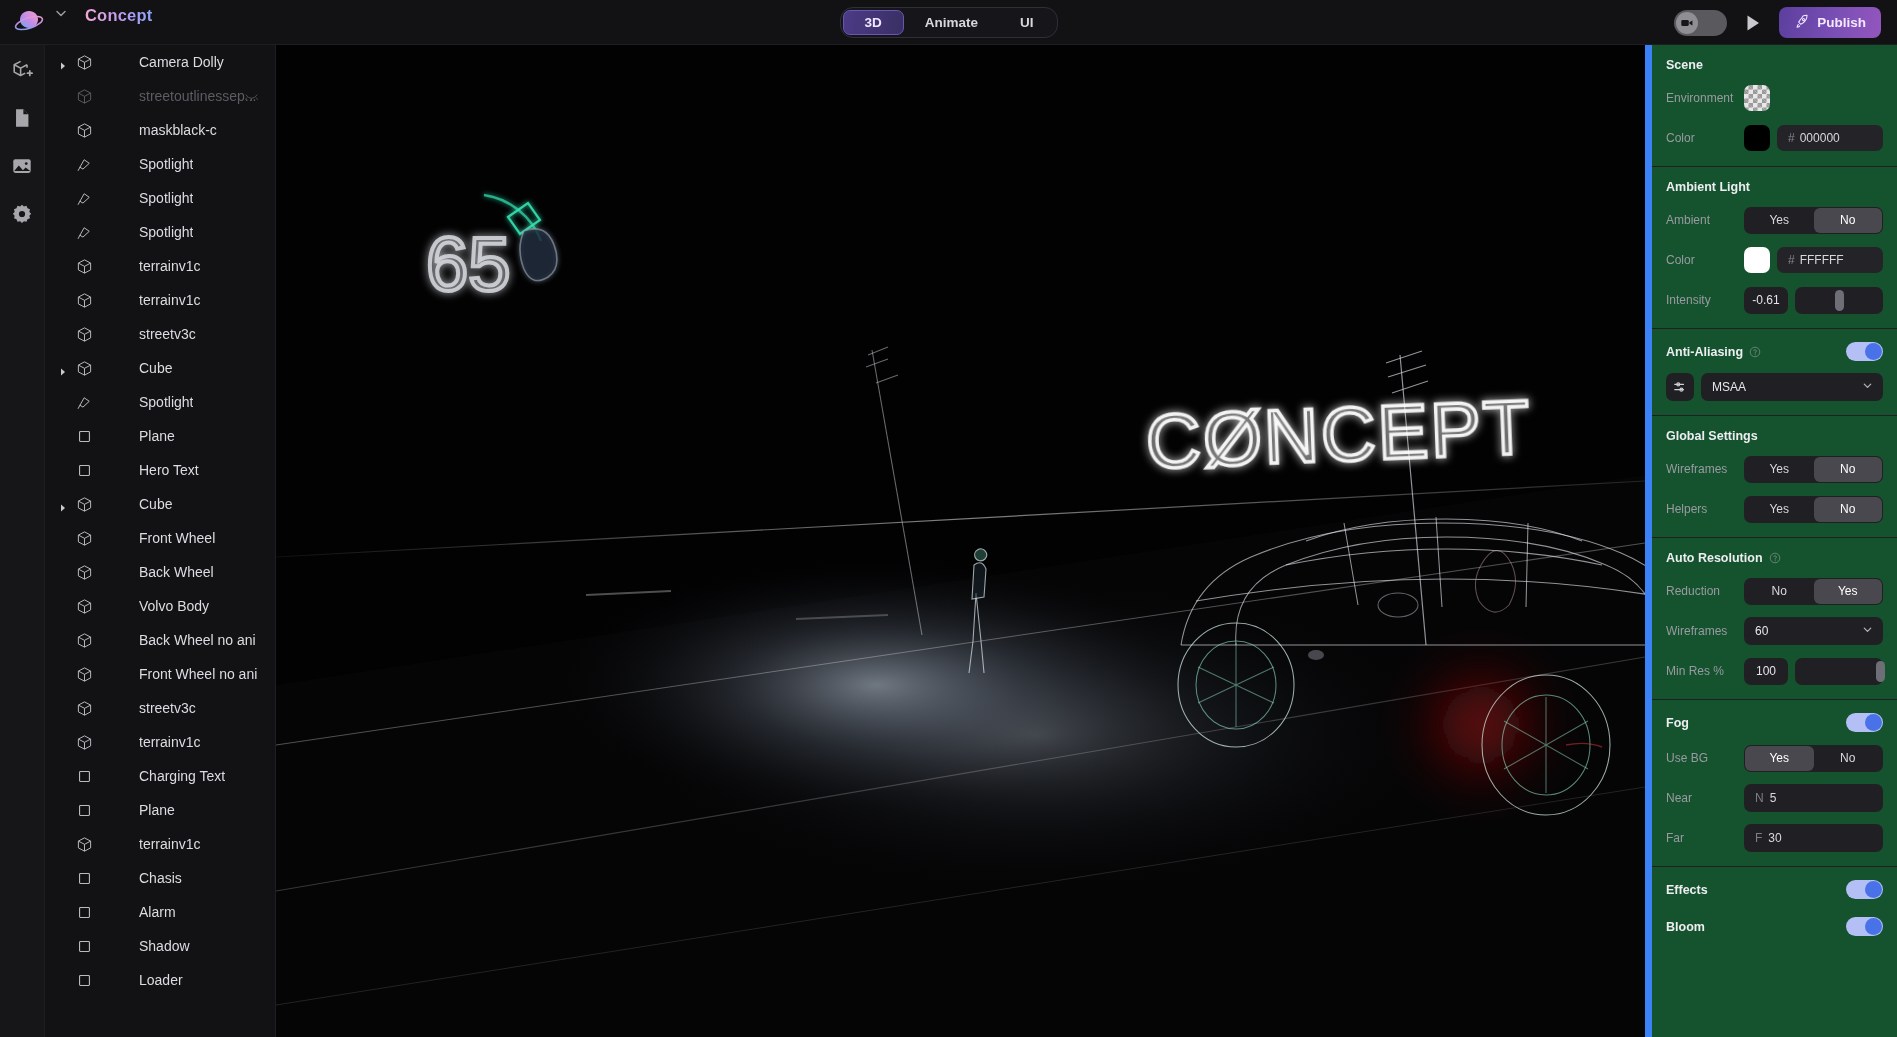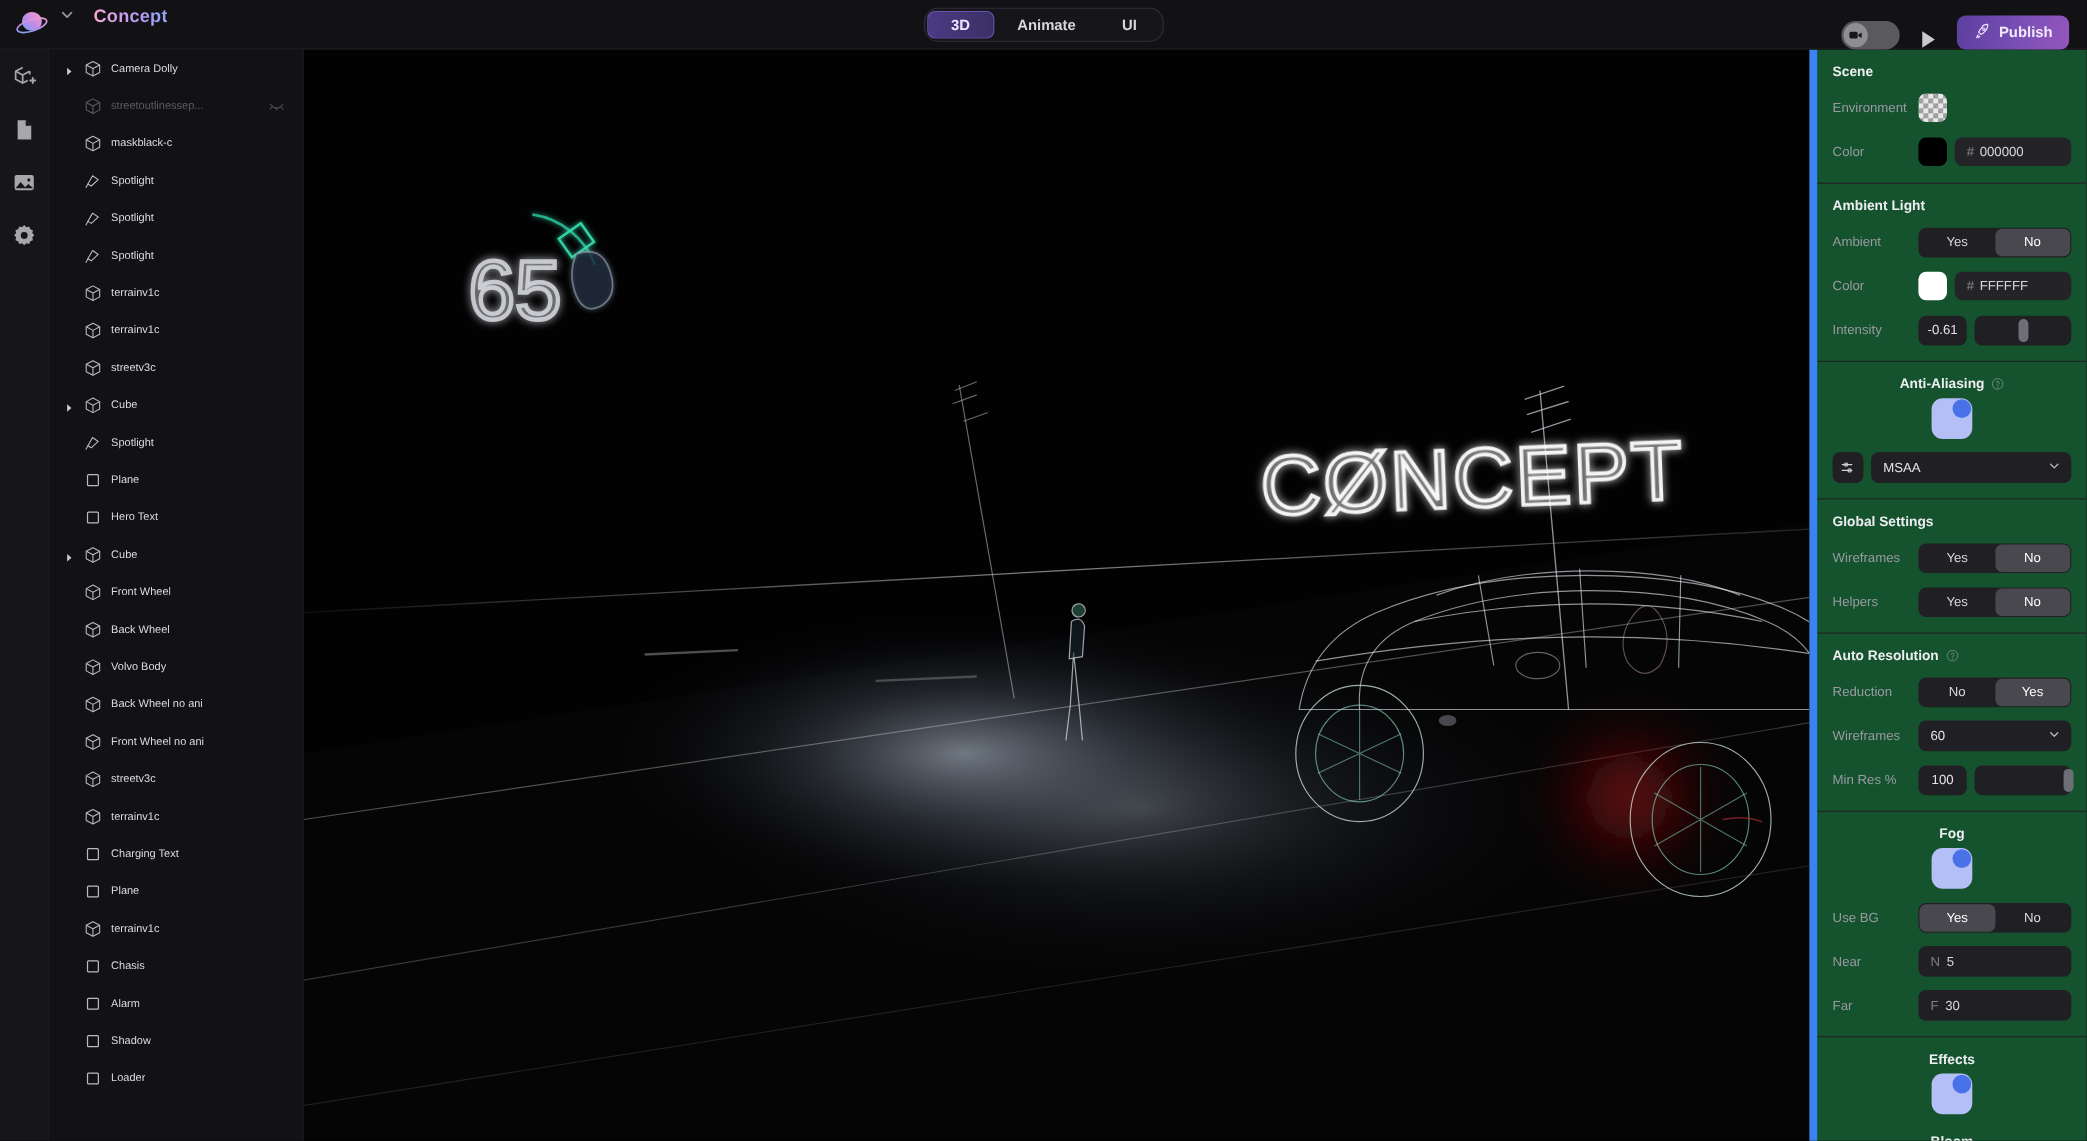--- a/index.html
+++ b/index.html
@@ -43,21 +43,21 @@
     cursor: pointer;
   }
   .tab.active {
     background: linear-gradient(100deg,#4b3b86 0%, #3a2f63 100%);
     border: 1px solid #6b55b5;
     color: #efe6ff;
   }
 
   #topright {
     position: absolute; right: 16px; top: 0; height: 45px;
-    display: flex; align-items: flex-end; gap: 18px;
+    display: flex; align-items: center; gap: 18px;
   }
   .cam-toggle {
     width: 53px; height: 26px; border-radius: 13px;
     background: #5a5a5e; position: relative; cursor: pointer;
   }
   .cam-knob {
     position: absolute; left: 2px; top: 2px;
     width: 22px; height: 22px; border-radius: 11px; background: #8e8e94;
     display: flex; align-items: center; justify-content: center;
   }
@@ -90,22 +90,22 @@
     padding: 14px 0 10px 13px;
   }
   .layer-row {
     height: 34px; display: flex; align-items: center;
     padding-left: 13px; gap: 8px; cursor: pointer; position: relative;
   }
   .twisty { width: 10px; height: 10px; flex: 0 0 10px; }
   .twisty.empty { visibility: hidden; }
   .layer-ico { width: 17px; height: 17px; flex: 0 0 17px; opacity: .88; }
   .layer-label {
-    font-size: 10px; color: #dcdce2; white-space: nowrap;
-    overflow: hidden; text-overflow: ellipsis;
+    font-size: 14px; color: #dcdce2; white-space: nowrap;
+    overflow: hidden; text-overflow: ellipsis; margin-left: 38px;
   }
   .layer-row.hidden .layer-label { color: #5c5c63; }
   .layer-row.hidden .layer-ico { opacity: .38; }
   .eye-off { position: absolute; right: 16px; width: 15px; height: 15px; opacity: .45; }
 
   
   #viewport {
     position: absolute; left: 276px; top: 45px;
     width: 1369px; height: 992px;
     background: #020202; overflow: hidden;
@@ -116,21 +116,21 @@
   #props {
     position: absolute; right: 0; top: 45px; width: 252px; height: 992px;
     background: #14532d; border-left: 7px solid #3b82f6;
     overflow: hidden; z-index: 10; margin-left: 18px;
   }
   .sect { padding: 13px 14px 14px 14px; border-bottom: 1px solid #202024; }
   .sect-head {
     font-size: 12.5px; font-weight: bold; color: #ededf2;
     display: flex; align-items: center; gap: 6px; margin-bottom: 12px;
   }
-  .sect-head.with-toggle { justify-content: space-between; margin-bottom: 0; flex-direction: column; }
+  .sect-head.with-toggle { justify-content: space-between; margin-bottom: 0; }
   .sect-head .lbl-grp { display: flex; align-items: center; gap: 6px; }
   .row {
     display: flex; align-items: center; height: 28px; margin-bottom: 12px;
   }
   .row:last-child { margin-bottom: 0; }
   .row-label {
     font-size: 12px; color: #9a9aa3; width: 78px; flex: 0 0 78px;
   }
   .ctl { display: flex; align-items: center; gap: 7px; flex: 1; }
 

